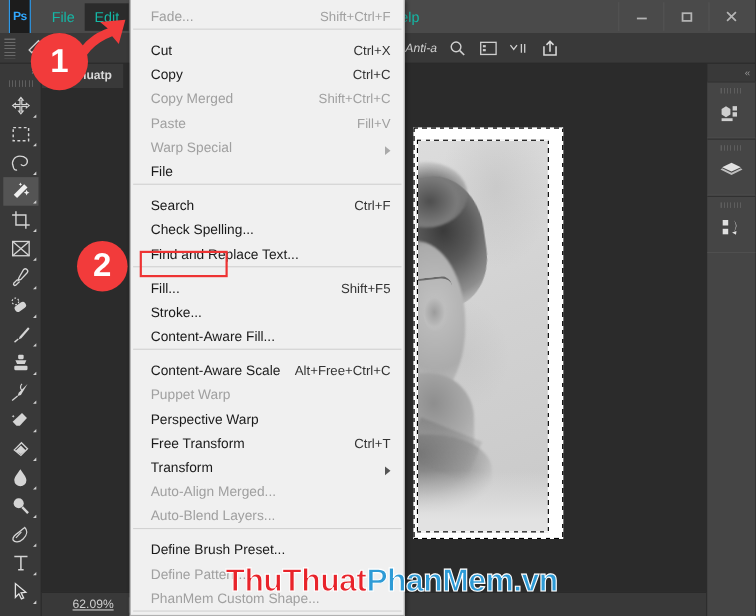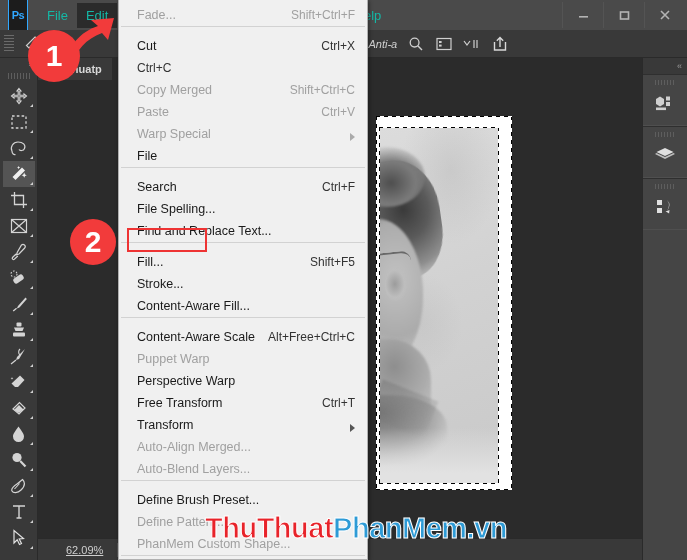--- a/index.html
+++ b/index.html
@@ -590,44 +590,45 @@
         <div class="mi dis">
           <span class="lbl">Fade...</span>
           <span class="sc">Shift+Ctrl+F</span>
         </div>
         <div class="msep"></div>
         <div class="mi">
           <span class="lbl">Cut</span>
           <span class="sc">Ctrl+X</span>
         </div>
         <div class="mi">
+          <span class="lbl">Copy</span>
           <span class="sc">Ctrl+C</span>
         </div>
         <div class="mi dis">
           <span class="lbl">Copy Merged</span>
           <span class="sc">Shift+Ctrl+C</span>
         </div>
         <div class="mi dis">
           <span class="lbl">Paste</span>
-          <span class="sc">Ctrl+V</span>
+          <span class="sc">Fill+V</span>
         </div>
         <div class="mi dis">
           <span class="lbl">Warp Special</span>
           <span class="arrow"></span>
         </div>
         <div class="mi">
           <span class="lbl">File</span>
         </div>
         <div class="msep"></div>
         <div class="mi">
           <span class="lbl">Search</span>
           <span class="sc">Ctrl+F</span>
         </div>
         <div class="mi">
-          <span class="lbl">File Spelling...</span>
+          <span class="lbl">Check Spelling...</span>
         </div>
         <div class="mi">
           <span class="lbl">Find and Replace Text...</span>
         </div>
         <div class="msep"></div>
         <div class="mi">
           <span class="lbl">Fill...</span>
           <span class="sc">Shift+F5</span>
         </div>
         <div class="mi">

